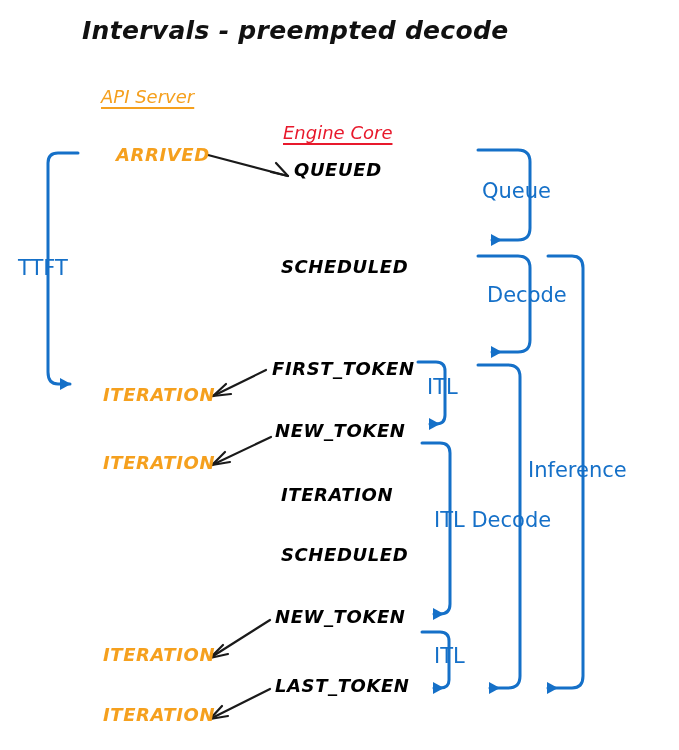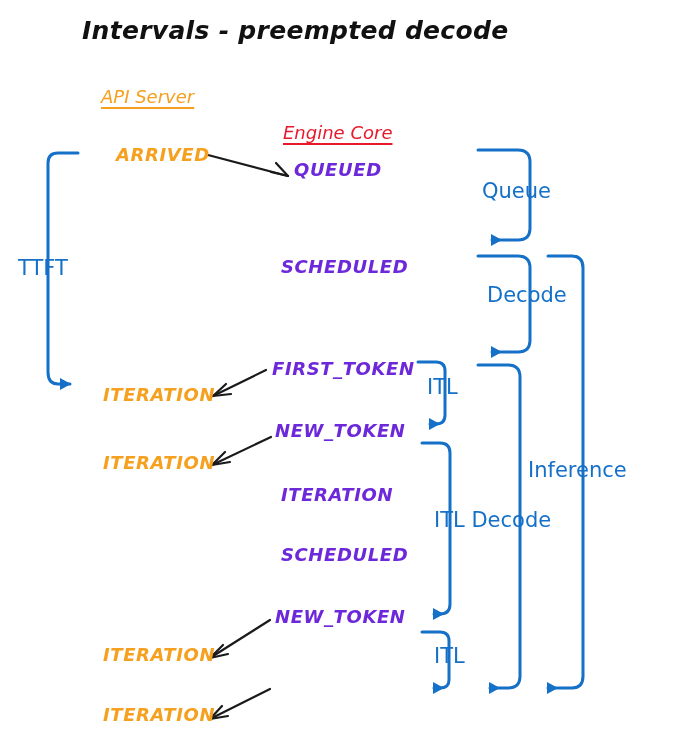--- a/index.html
+++ b/index.html
@@ -17,21 +17,21 @@
   
   .hdr{font-style:italic;font-weight:normal;font-size:18px;
        text-decoration:underline;text-underline-offset:4px;
        text-decoration-thickness:2px;}
   .hdr.api{color:#F5A01E;}
   .hdr.engine{color:#E8192C;}
 
   
   .state{font-style:italic;font-weight:bold;font-size:18px;letter-spacing:.6px;}
   .state.api{color:#F5A01E;}
-  .state.engine{color:#6d28d9;}
+  .state.engine{color:#000000;}
 
   
   .ivl{color:#1570C8;font-size:21px;font-weight:normal;font-style:normal;
        font-family:"DejaVu Sans","Liberation Sans",sans-serif;text-align:center;}
 </style>
 </head>
 <body>
 
 <div id="stage">
 
@@ -107,20 +107,21 @@
   <div class="lbl state api" style="left:103px;top:646px;">ITERATION</div>
   <div class="lbl state api" style="left:103px;top:706px;">ITERATION</div>
 
   <div class="lbl state engine" style="left:294px;top:161px;">QUEUED</div>
   <div class="lbl state engine" style="left:281px;top:258px;">SCHEDULED</div>
   <div class="lbl state engine" style="left:272px;top:360px;">FIRST_TOKEN</div>
   <div class="lbl state engine" style="left:275px;top:422px;">NEW_TOKEN</div>
   <div class="lbl state engine" style="left:281px;top:486px;">ITERATION</div>
   <div class="lbl state engine" style="left:281px;top:546px;">SCHEDULED</div>
   <div class="lbl state engine" style="left:275px;top:608px;">NEW_TOKEN</div>
+  <div class="lbl state engine" style="left:275px;top:677px;">LAST_TOKEN</div>
 
   <div class="lbl ivl" style="left:18px;top:258px;">TTFT</div>
   <div class="lbl ivl" style="left:482px;top:181px;">Queue</div>
   <div class="lbl ivl" style="left:487px;top:285px;">Decode</div>
   <div class="lbl ivl" style="left:427px;top:377px;">ITL</div>
   <div class="lbl ivl" style="left:434px;top:510px;">ITL Decode</div>
   <div class="lbl ivl" style="left:528px;top:460px;">Inference</div>
   <div class="lbl ivl" style="left:434px;top:646px;">ITL</div>
 
 </div>

